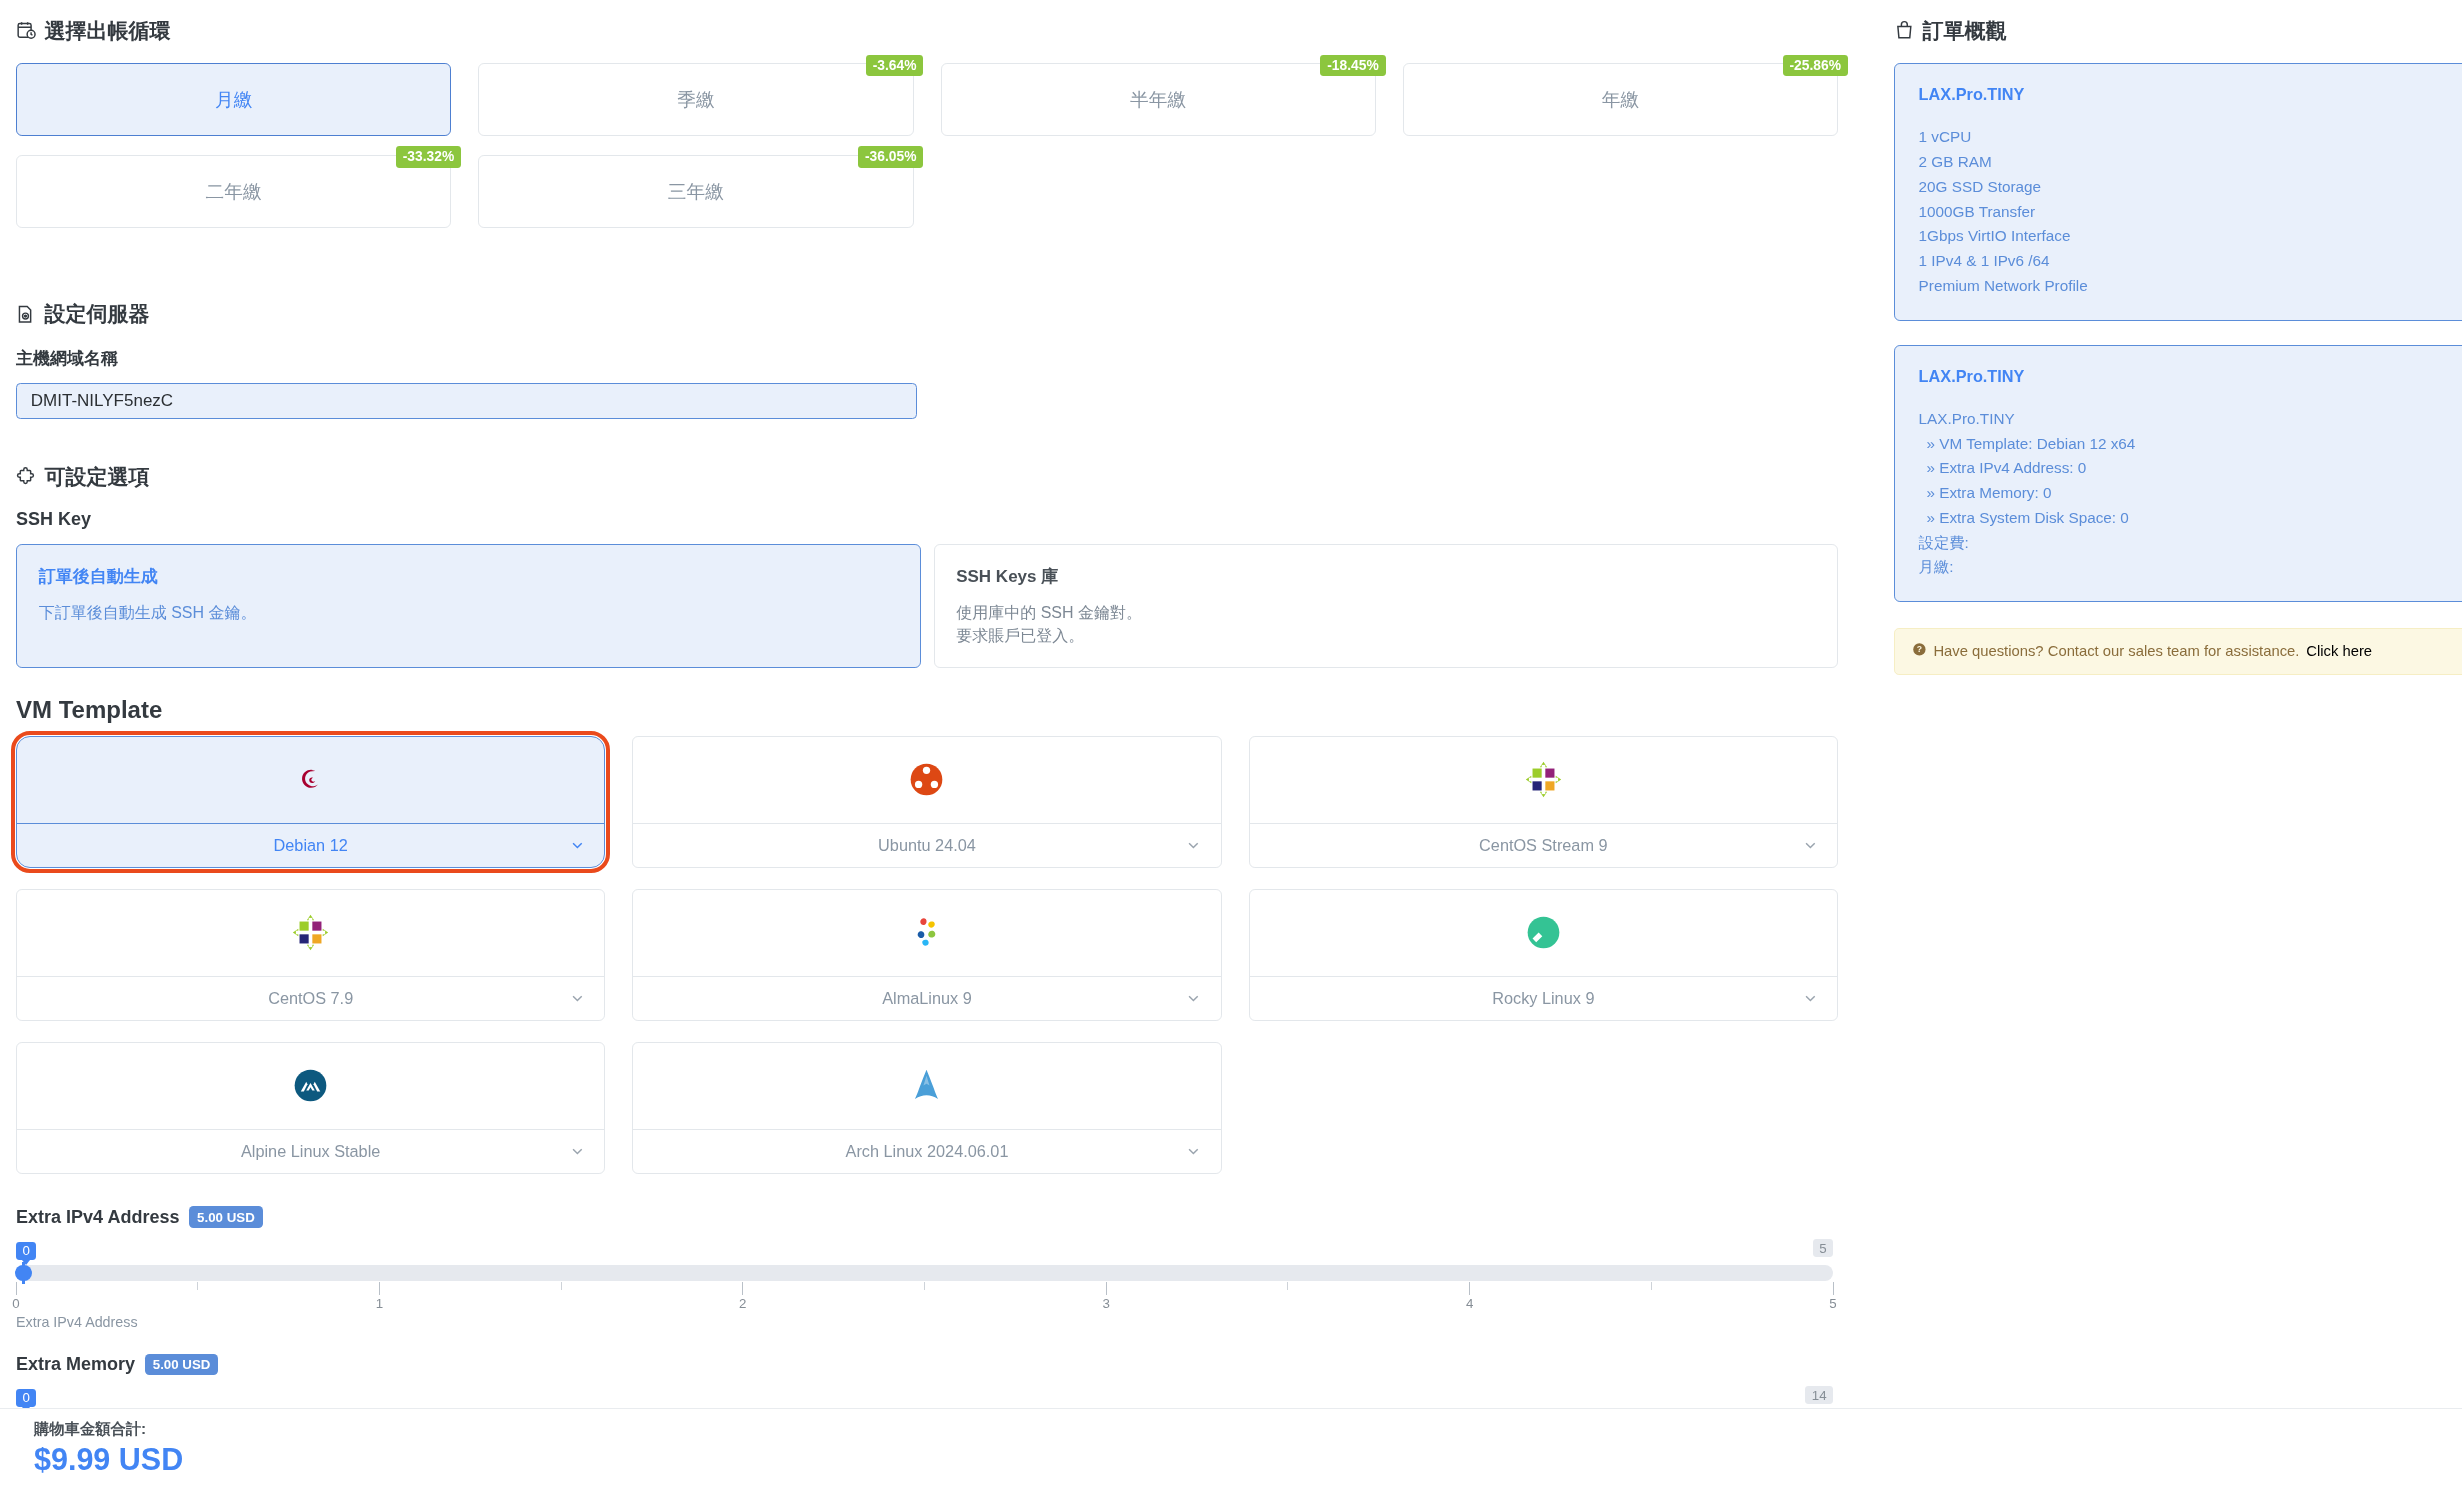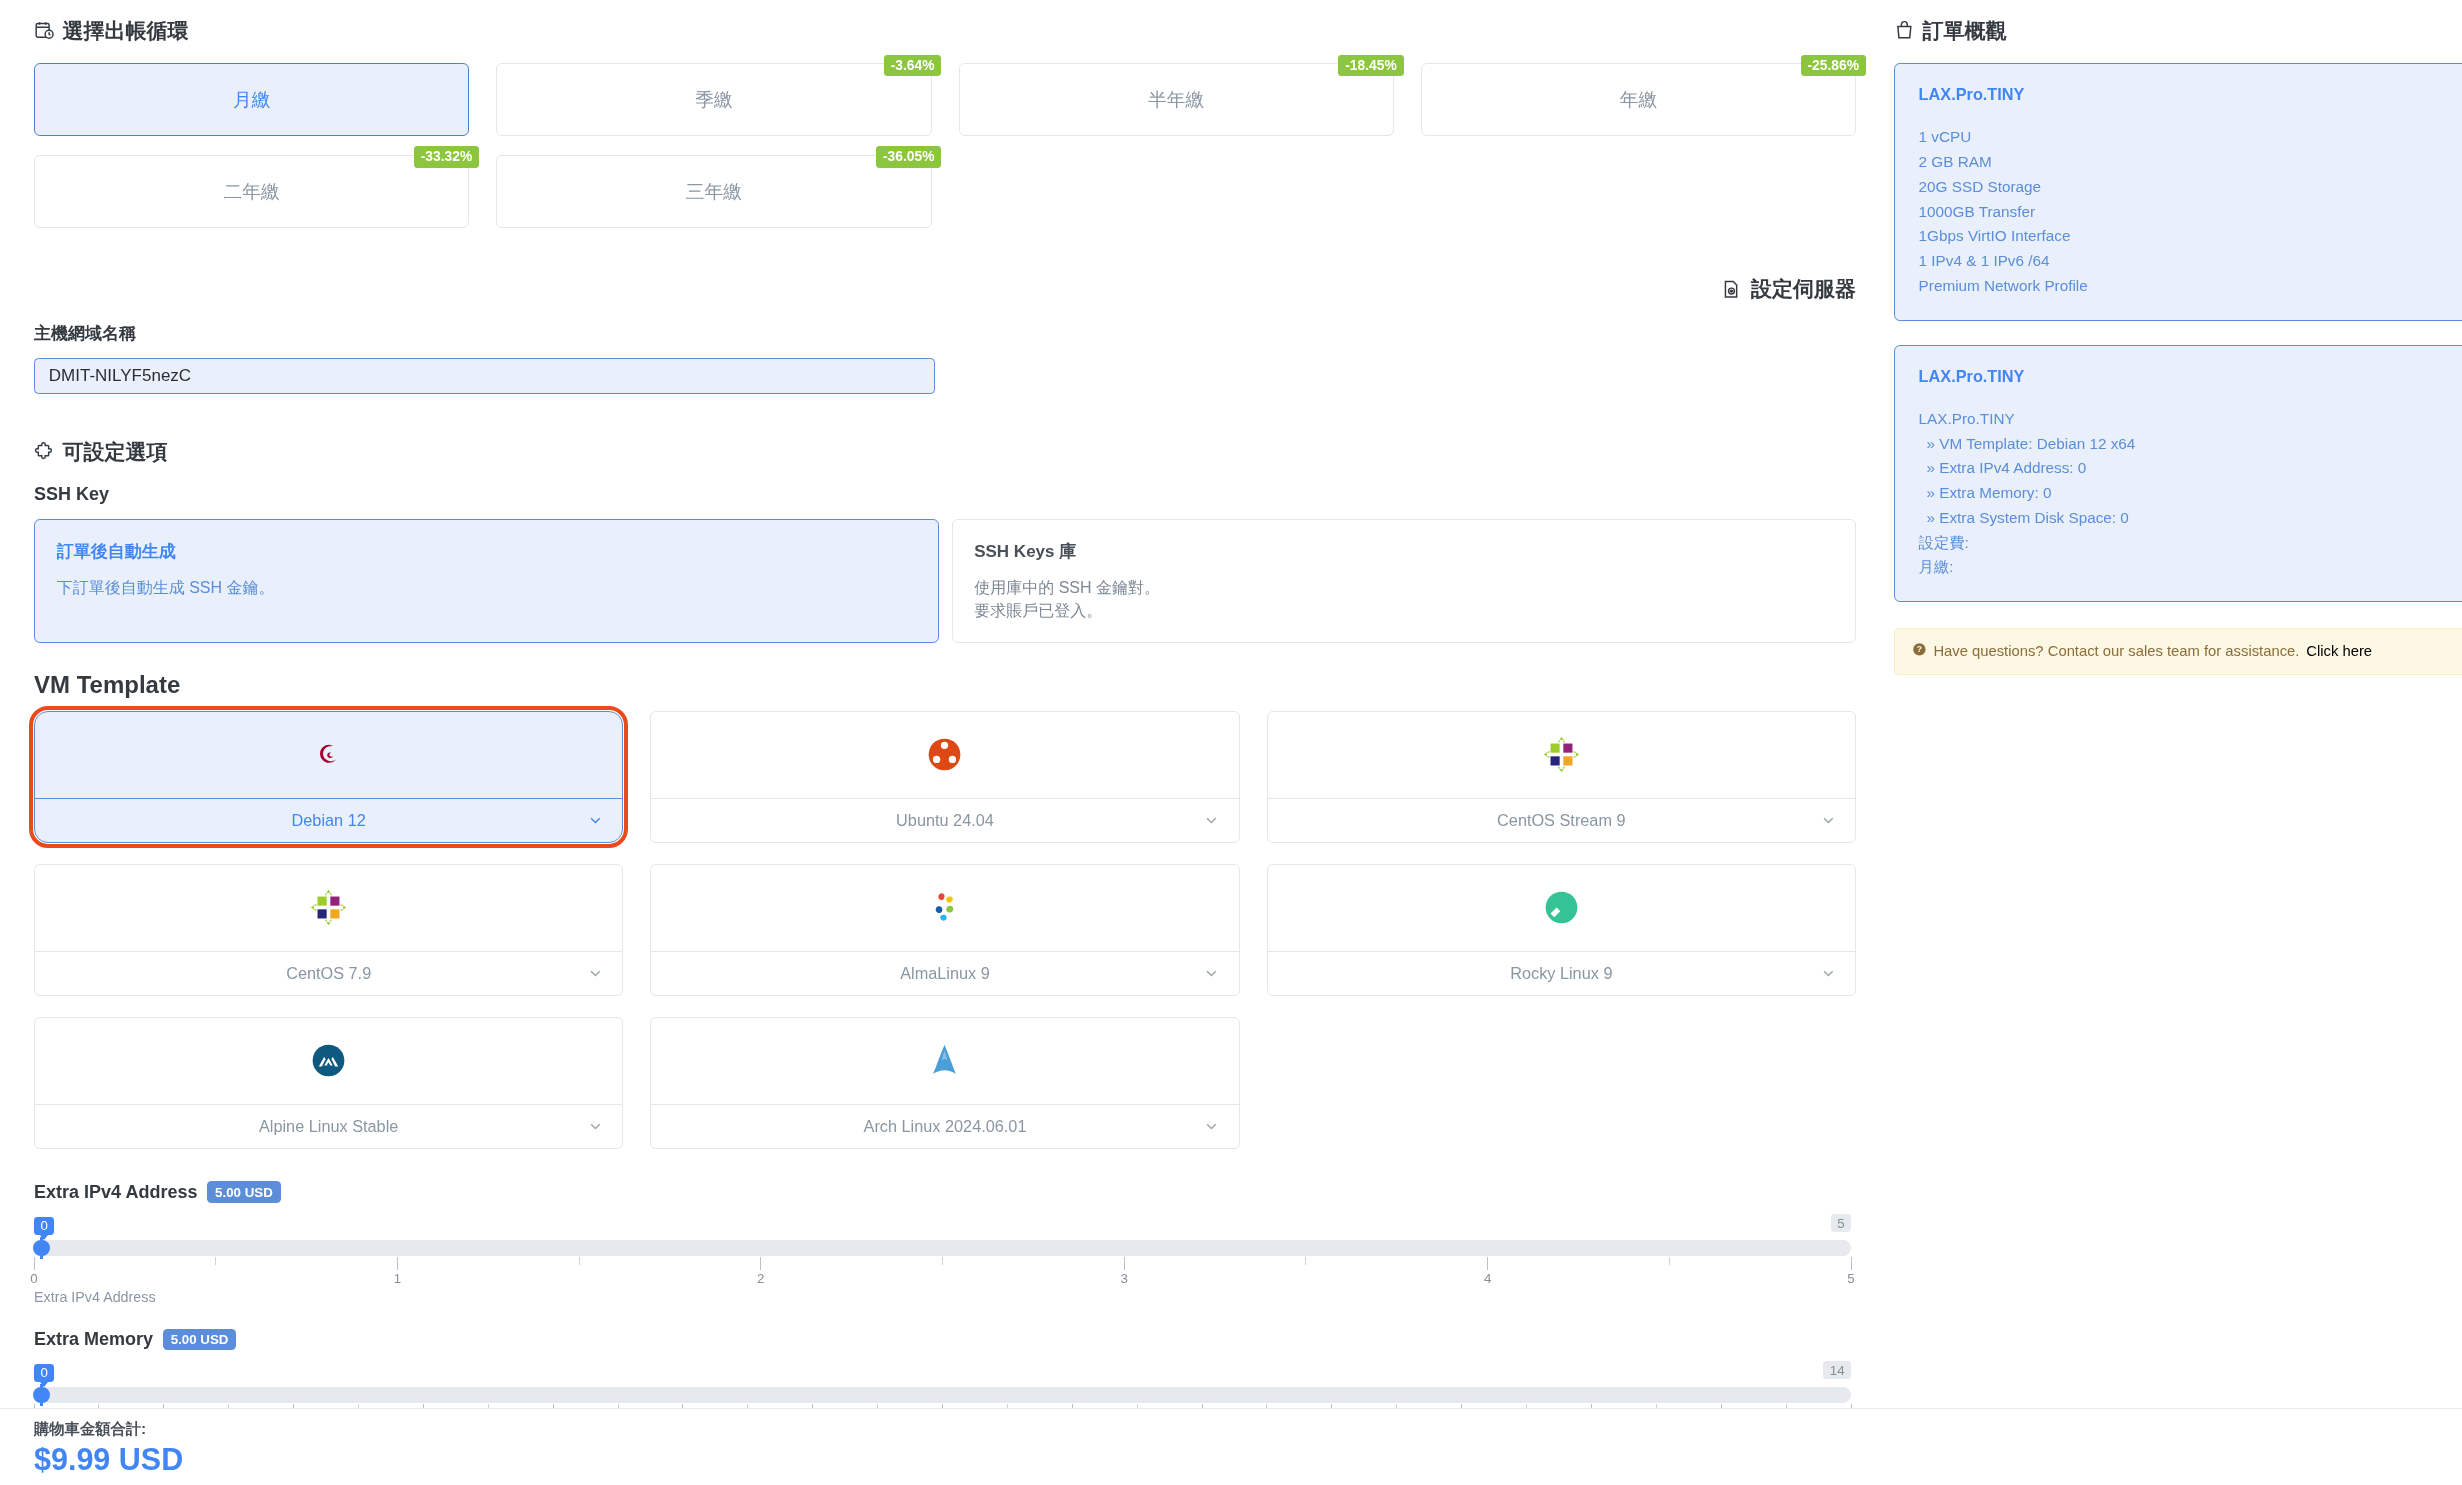--- a/index.html
+++ b/index.html
@@ -6,21 +6,21 @@
   html, body {
     width: 2829px; height: 1485px;
     background: #ffffff;
     font-family: "Liberation Sans", "DejaVu Sans", sans-serif;
     color: #495057;
     overflow: hidden;
   }
   .page { position: relative; width: 2829px; height: 1485px; }
 
   
-  .left-col  { position: absolute; left: 34px; top: 16.7px; width: 1822px; }
+  .left-col  { position: absolute; left: 16px; top: 16.7px; width: 1822px; }
   .right-col { position: absolute; left: 1894px; top: 16.7px; width: 916px; }
 
   
   .section-head {
     display: flex; align-items: center; gap: 7.9px;
     font-size: 21px; font-weight: 700; color: #343a40;
     margin-bottom: 18.7px;
   }
   .section-head .ico { width: 20.7px; height: 20.7px; display:block; flex: 0 0 auto; }
   .section-head .ico svg { width: 20.7px; height: 20.7px; display:block; }
@@ -203,21 +203,21 @@
       <div class="cycle-card">
         <span class="cycle-badge">-33.32%</span>
         <span>二年繳</span>
       </div>
       <div class="cycle-card">
         <span class="cycle-badge">-36.05%</span>
         <span>三年繳</span>
       </div>
     </div>
 
-    <div class="section-head" style="margin-top:47px;justify-content:flex-end;">
+    <div class="section-head" style="margin-top:72px;">
       <span class="ico">
         <svg viewBox="0 0 24 24" fill="none" stroke="#343a40" stroke-width="1.7">
           <path d="M4 3h9l4 4v14H4z"></path>
           <circle cx="11" cy="14" r="3.4"></circle>
           <circle cx="11" cy="14" r="1.1" fill="#343a40"></circle>
         </svg>
       </span>
       <span>設定伺服器</span>
     </div>
 

